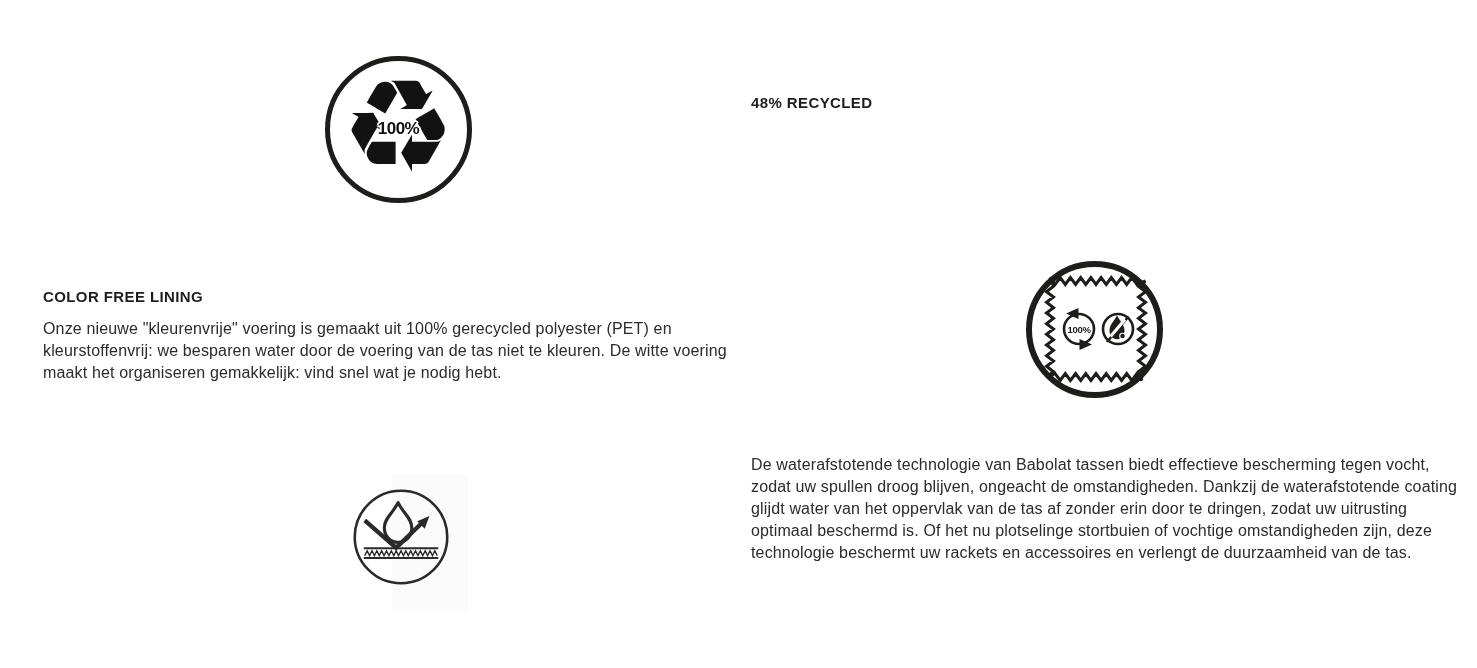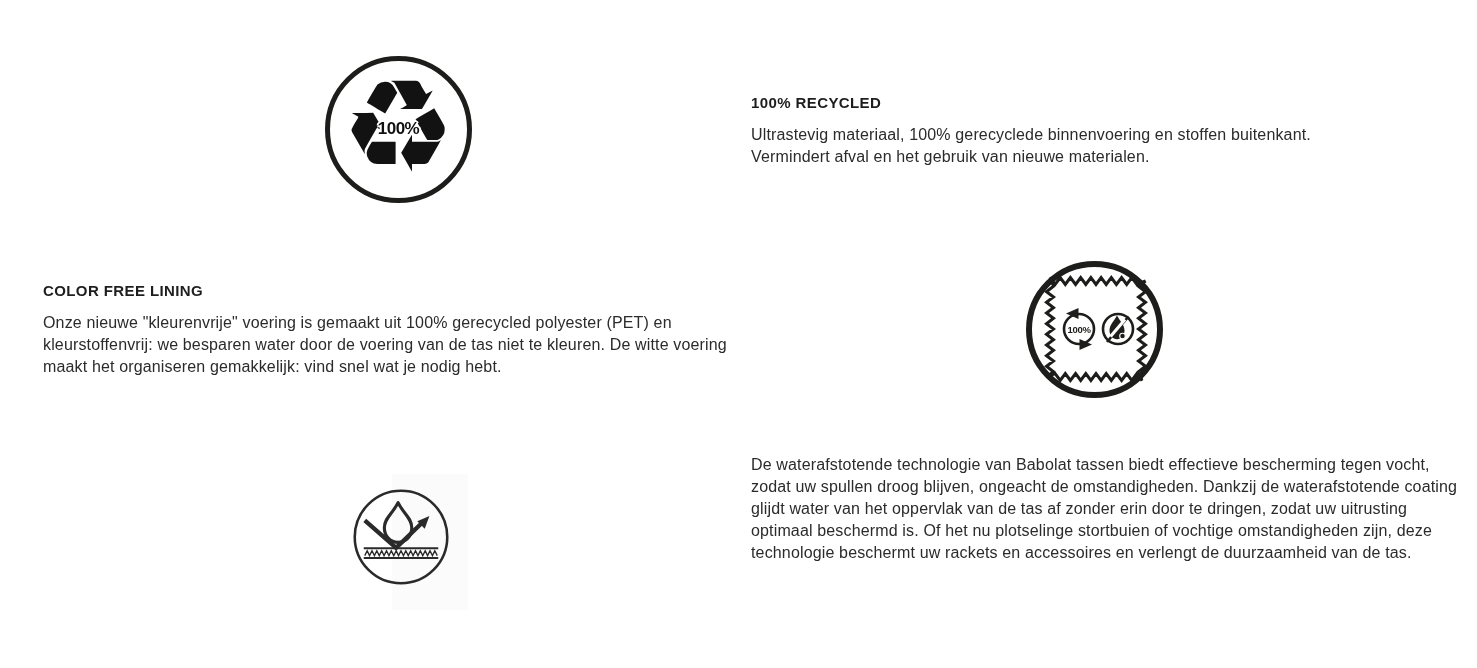--- a/index.html
+++ b/index.html
@@ -10,21 +10,21 @@
   .text-block{position:absolute;}
   .feature-title{
     margin:0 0 13px 0;font-size:15px;font-weight:700;color:#1e1e1e;
     letter-spacing:.4px;line-height:16px;
   }
   .feature-body{
     margin:0;font-size:16px;line-height:22px;color:#2b2b2b;letter-spacing:.15px;
     text-align:left;
   }
   .tb-recycled{left:751px;top:95px;width:710px;}
-  .tb-lining{left:43px;top:283px;width:695px;}
+  .tb-lining{left:43px;top:289px;width:695px;}
   .tb-water{left:751px;top:454px;width:708px;}
 
   
   .icon-recycle{
     position:absolute;left:325px;top:56px;width:147px;height:147px;
     border:5.5px solid #1d1d1b;border-radius:50%;box-sizing:border-box;
   }
   .recycle-glyph{
     position:absolute;left:0;top:0;width:136px;height:136px;
     display:flex;align-items:center;justify-content:center;
@@ -55,22 +55,21 @@
 </head>
 <body>
 
 <div class="page">
 
   <div class="icon-recycle">
     <span class="recycle-glyph">♻</span>
     <span class="recycle-label">100%</span>
   </div>
   <div class="text-block tb-recycled">
-    <h3 class="feature-title">100% RECYCLED</h3>
-    <p class="feature-body"><span>Ultrastevig materiaal, 100% gerecyclede binnenvoering en stoffen buitenkant.</span><br><span>Vermindert afval en het gebruik van nieuwe materialen.</span></p>
+    <h3 class="feature-title">48% RECYCLED</h3>
   </div>
 
   <div class="text-block tb-lining">
     <h3 class="feature-title">COLOR FREE LINING</h3>
     <p class="feature-body">Onze nieuwe "kleurenvrije" voering is gemaakt uit 100% gerecycled polyester (PET) en kleurstoffenvrij: we besparen water door de voering van de tas niet te kleuren. De witte voering maakt het organiseren gemakkelijk: vind snel wat je nodig hebt.</p>
   </div>
   <svg class="icon-swatch" viewBox="0 0 145 145">
     <circle class="stroke" cx="72.5" cy="72.5" r="65.5" stroke-width="6"></circle>
     <polygon class="stroke" stroke-width="3" stroke-linejoin="miter" points="28.0,20.5 33.1,27.5 38.2,20.5 43.3,27.5 48.4,20.5 53.6,27.5 58.7,20.5 63.8,27.5 68.9,20.5 74.0,27.5 79.1,20.5 84.2,27.5 89.3,20.5 94.4,27.5 99.6,20.5 104.7,27.5 109.8,20.5 114.9,27.5 123.5,24.0 116.5,29.3 123.5,34.7 116.5,40.0 123.5,45.3 116.5,50.7 123.5,56.0 116.5,61.3 123.5,66.7 116.5,72.0 123.5,77.3 116.5,82.7 123.5,88.0 116.5,93.3 123.5,98.7 116.5,104.0 123.5,109.3 116.5,114.7 120.0,123.5 114.9,116.5 109.8,123.5 104.7,116.5 99.6,123.5 94.4,116.5 89.3,123.5 84.2,116.5 79.1,123.5 74.0,116.5 68.9,123.5 63.8,116.5 58.7,123.5 53.6,116.5 48.4,123.5 43.3,116.5 38.2,123.5 33.1,116.5 24.5,120.0 31.5,114.7 24.5,109.3 31.5,104.0 24.5,98.7 31.5,93.3 24.5,88.0 31.5,82.7 24.5,77.3 31.5,72.0 24.5,66.7 31.5,61.3 24.5,56.0 31.5,50.7 24.5,45.3 31.5,40.0 24.5,34.7 31.5,29.3"></polygon>
 

